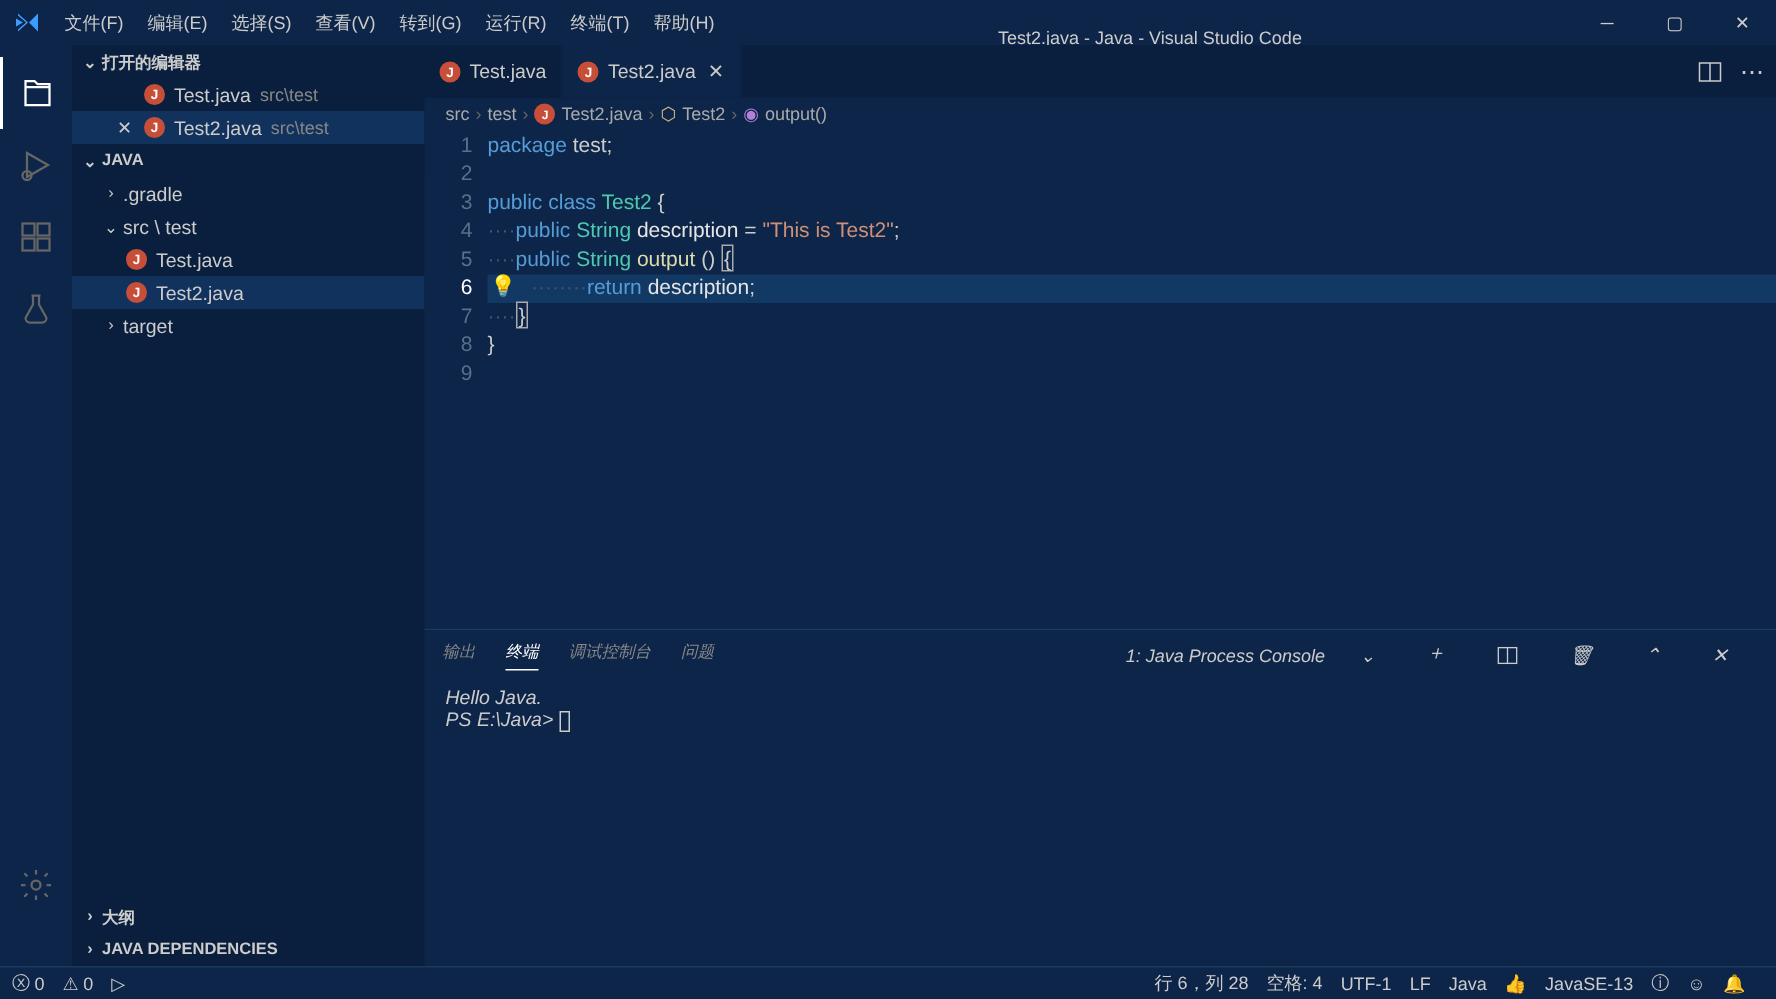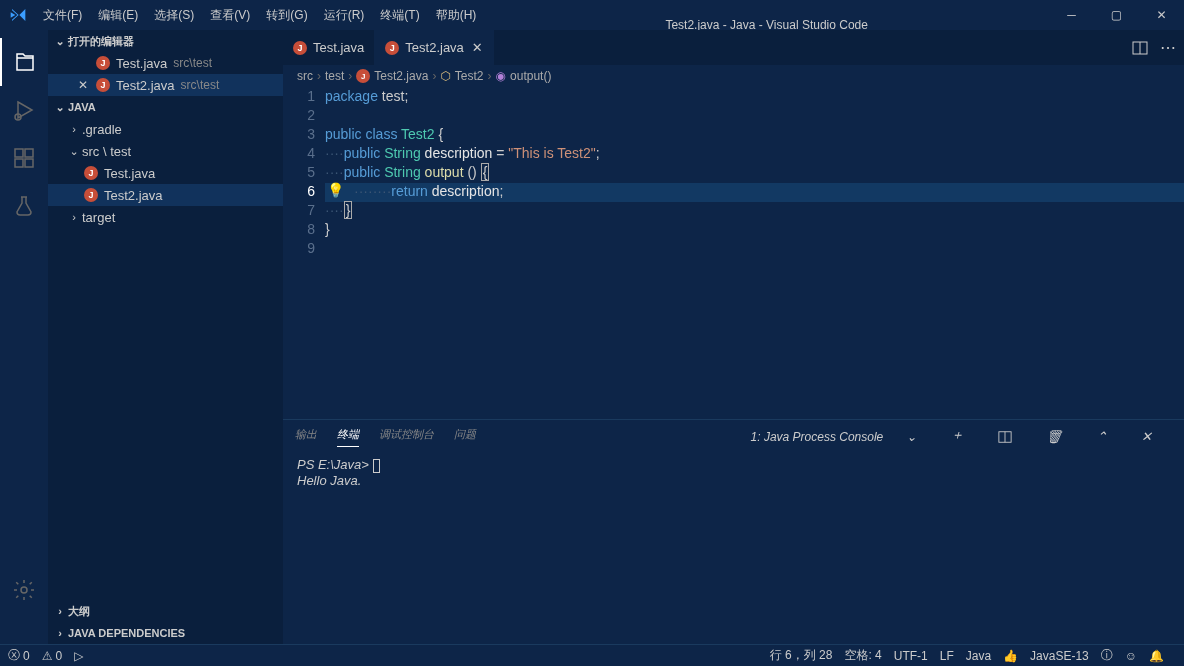--- a/index.html
+++ b/index.html
@@ -257,22 +257,22 @@
                 <rect x="1" y="2" width="14" height="12"></rect>
                 <line x1="8" y1="2" x2="8" y2="14"></line>
               </svg>
             </span>
           <span>🗑</span>
           <span>⌃</span>
           <span>✕</span>
         </div>
       </div>
       <div class="panelbody">
+        <div class="pl">Hello Java.</div>
         <div class="pl"><span>PS E:\Java&gt; </span><span class="tcursor"></span></div>
-        <div class="pl">Hello Java.</div>
       </div>
     </div>
   </div>
 </div>
 
 <div class="statusbar">
   <div class="sitem">ⓧ <span>0</span></div>
   <div class="sitem">⚠ <span>0</span></div>
   <div class="sitem">▷</div>
   <div class="sright">

